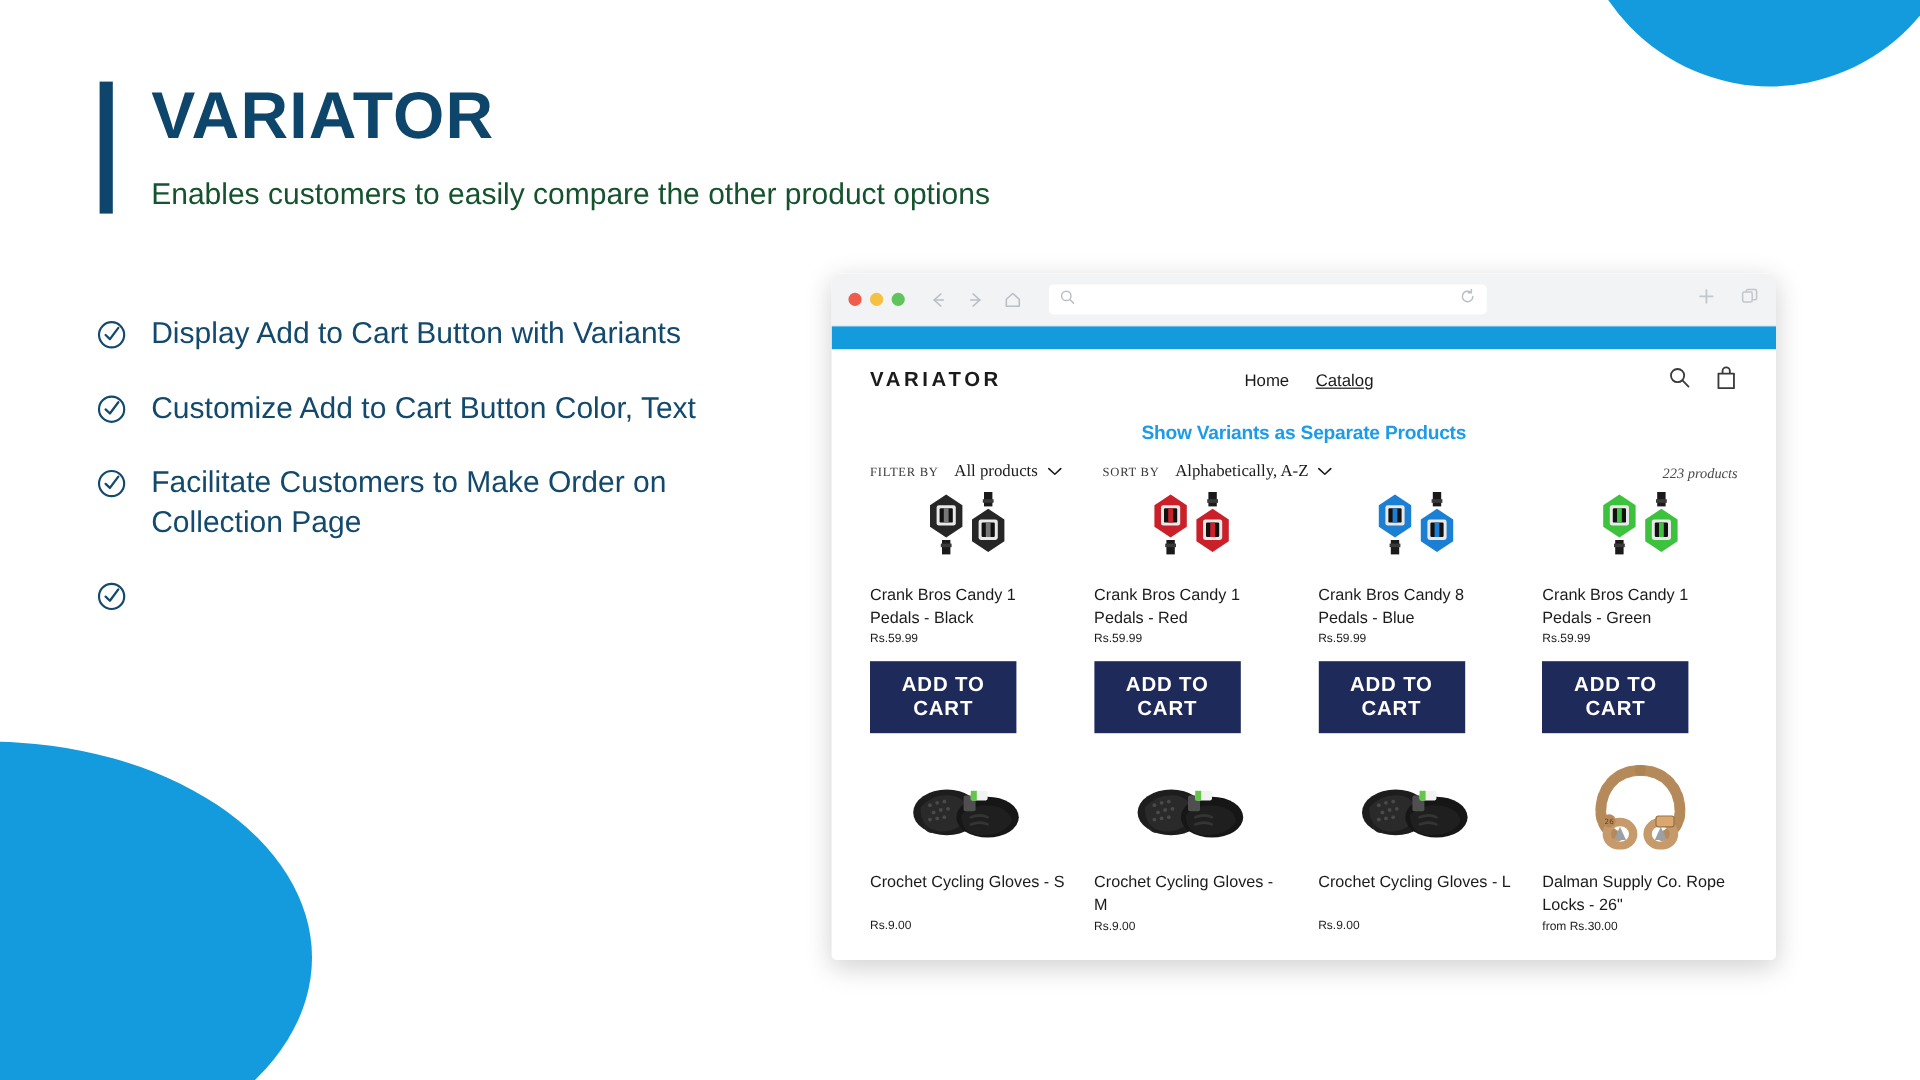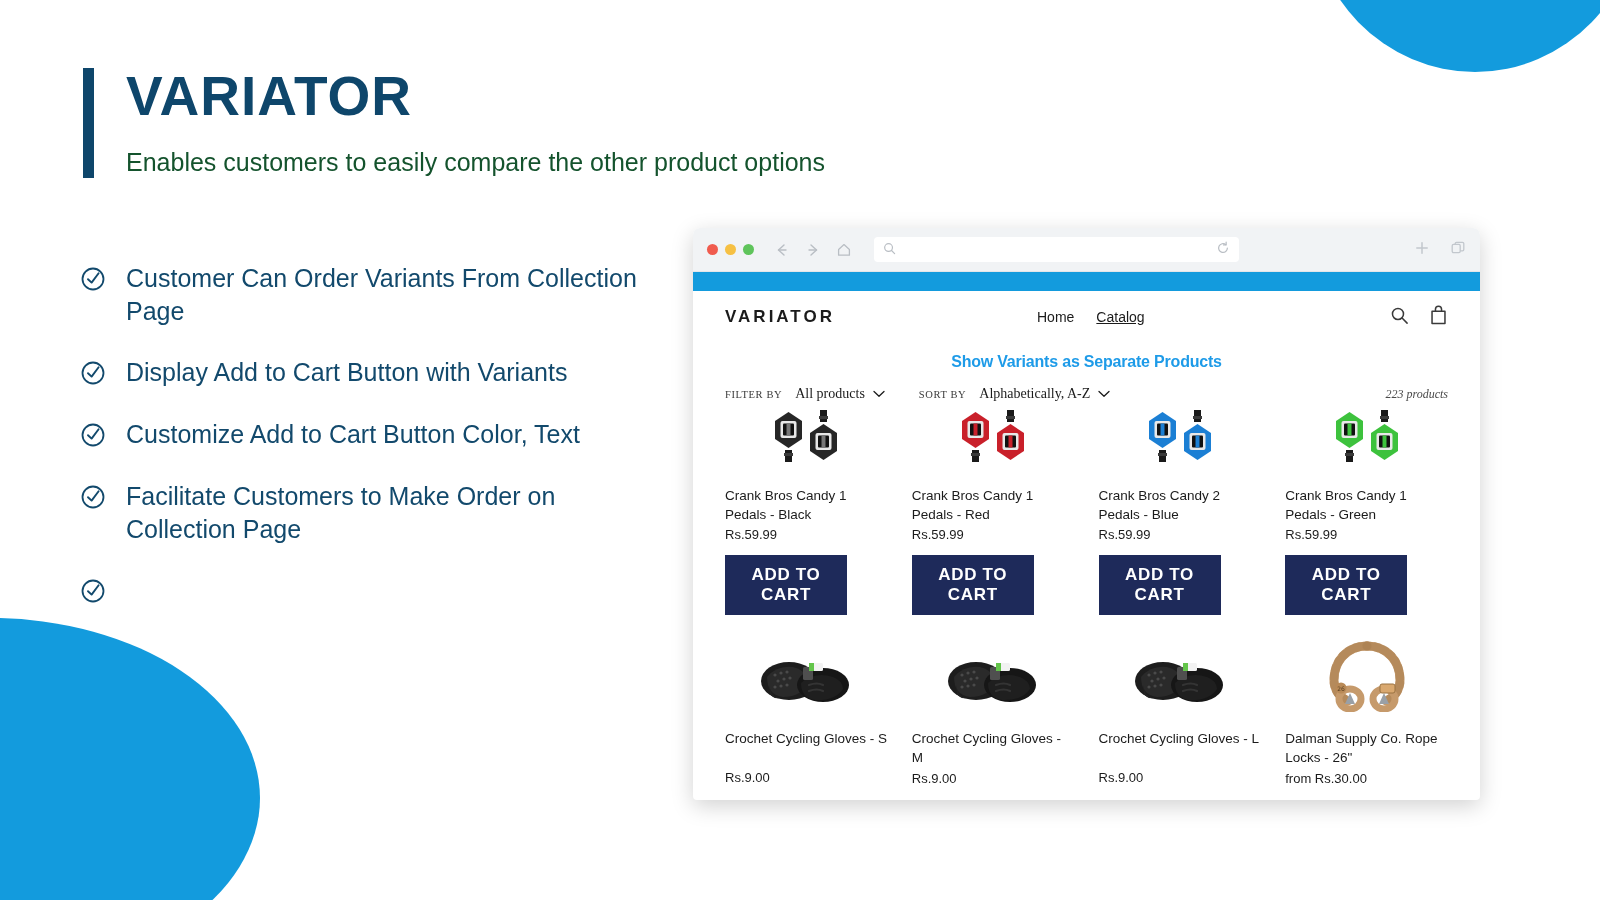--- a/index.html
+++ b/index.html
@@ -97,21 +97,21 @@
   .grid {
     display:grid; grid-template-columns:repeat(4,1fr);
     gap:0 24px; padding:0 32px; margin-top:-4px;
   }
   .card { display:flex; flex-direction:column; }
   .card-img { height:78px; display:flex; align-items:center; justify-content:center; }
   .card-title {
     font-size:13.5px; color:#1b1b1b; line-height:1.42; font-weight:500;
     margin-top:10px; min-height:38px;
   }
-  .card-price { font-size:13px; color:#1b1b1b; margin-top:3px; }
+  .card-price { font-size:10px; color:#1b1b1b; margin-top:3px; }
   .atc {
     margin-top:13px; background:#1E2A5A; color:#fff; border:none;
     font-size:17px; font-weight:bold; letter-spacing:0.7px;
     padding:10px 0; width:122px; cursor:pointer;
     font-family:"Liberation Sans", sans-serif;
   }
   .row2 { margin-top:18px; }
   .row2 .card-img { height:86px; }
 </style>
 </head>
@@ -124,29 +124,20 @@
 
   <div class="title-wrap">
     <div class="accent-bar"></div>
     <div class="title-texts">
       <div class="app-title">VARIATOR</div>
       <div class="app-sub">Enables customers to easily compare the other product options</div>
     </div>
   </div>
 
   <div class="features">
-    <div class="feature">
-      <span class="feature-icon">
-        <svg width="26" height="26" viewBox="0 0 26 26">
-            <circle cx="13" cy="13" r="10.5" fill="none" stroke="#12496C" stroke-width="1.8"></circle>
-            <path d="M8 13.2 L11.6 16.6 L18.6 7.2" fill="none" stroke="#12496C" stroke-width="1.9" stroke-linecap="round" stroke-linejoin="round"></path>
-          </svg>
-      </span>
-      <span class="feature-text">Customer Can Order Variants From Collection Page</span>
-    </div>
     <div class="feature">
       <span class="feature-icon">
         <svg width="26" height="26" viewBox="0 0 26 26">
             <circle cx="13" cy="13" r="10.5" fill="none" stroke="#12496C" stroke-width="1.8"></circle>
             <path d="M8 13.2 L11.6 16.6 L18.6 7.2" fill="none" stroke="#12496C" stroke-width="1.9" stroke-linecap="round" stroke-linejoin="round"></path>
           </svg>
       </span>
       <span class="feature-text">Display Add to Cart Button with Variants</span>
     </div>
     <div class="feature">
@@ -354,21 +345,21 @@
           <g>
             <rect x="57" y="4" width="7" height="12" fill="#1a1a1a"></rect>
             <rect x="56" y="10" width="9" height="3" fill="#3a3a3a"></rect>
             <polygon points="60.5,18 74,27 74,45 60.5,54 47,45 47,27" fill="#1B7FD4"></polygon>
             <rect x="52.5" y="27" width="16" height="17" rx="2" fill="#e8e8e8"></rect>
             <rect x="55" y="29.5" width="11" height="12" rx="1" fill="#111"></rect>
             <rect x="58.5" y="29.5" width="4" height="12" fill="#1B7FD4"></rect>
           </g>
         </svg>
       </div>
-      <div class="card-title">Crank Bros Candy 2 Pedals - Blue</div>
+      <div class="card-title">Crank Bros Candy 8 Pedals - Blue</div>
       <div class="card-price">Rs.59.99</div>
       <button class="atc">ADD TO CART</button>
     </div>
 
     <div class="card">
       <div class="card-img">
         <svg width="86" height="62" viewBox="0 0 86 62">
           <g>
             <rect x="22" y="44" width="7" height="12" fill="#1a1a1a"></rect>
             <rect x="21" y="47" width="9" height="3" fill="#3a3a3a"></rect>

